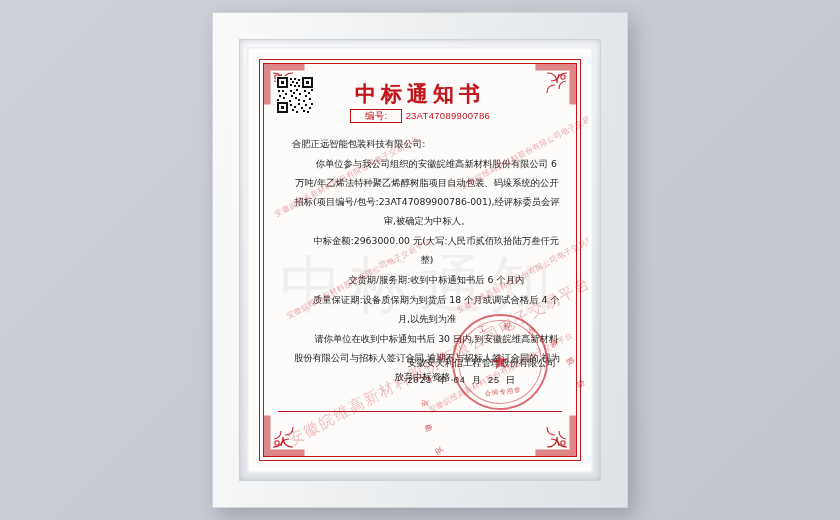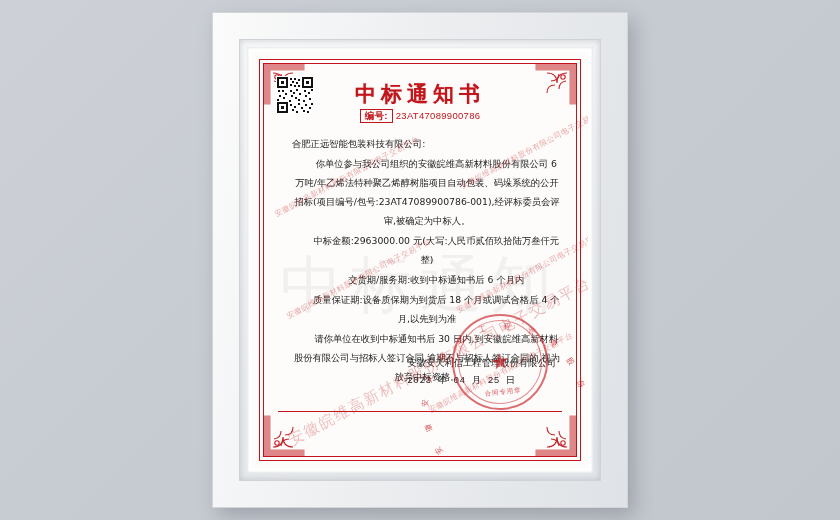--- a/index.html
+++ b/index.html
@@ -116,25 +116,24 @@
     top: 57px;
     left: 0;
     width: 100%;
     text-align: center;
     font-size: 9.5px;
     color: #c1141b;
     letter-spacing: 0.3px;
   }
   .cert-code .boxed {
     border: 1px solid #c1141b;
-    padding: 0 4px;
+    padding: 0 14px;
     margin-right: 3px;
     display: inline-block;
     line-height: 12px;
-    font-weight: bold;
   }
 
   .body {
     position: absolute;
     left: 40px;
     right: 26px;
     top: 82px;
     color: #1c1c1c;
     font-family: "DejaVu Sans", sans-serif;
     font-size: 9.3px;

